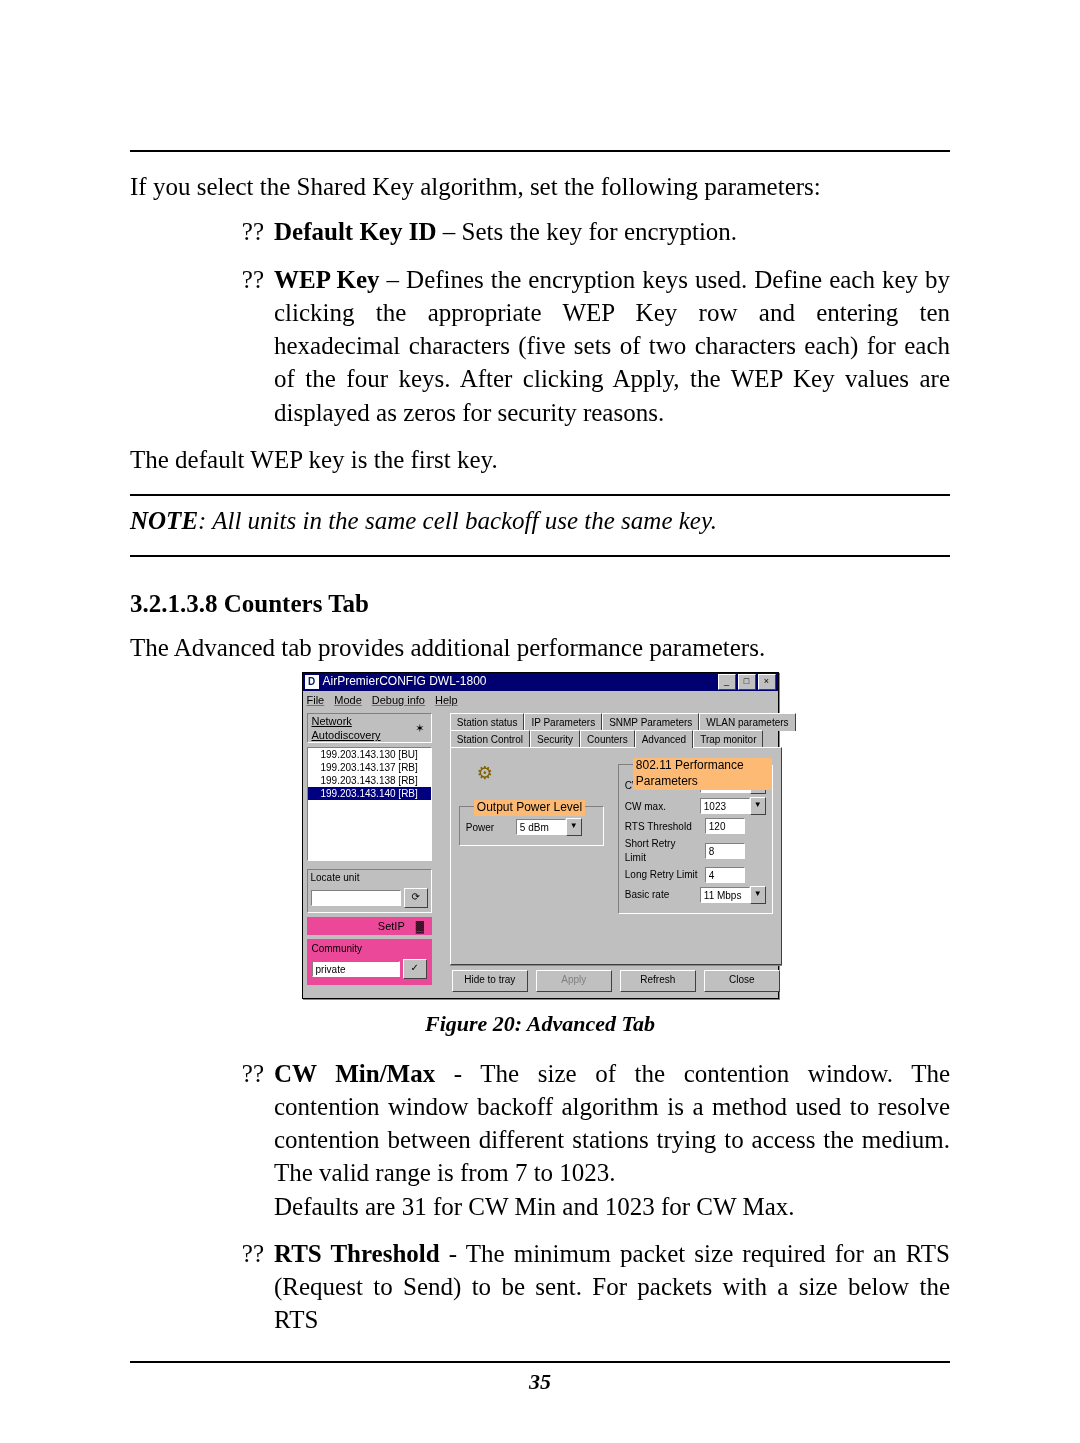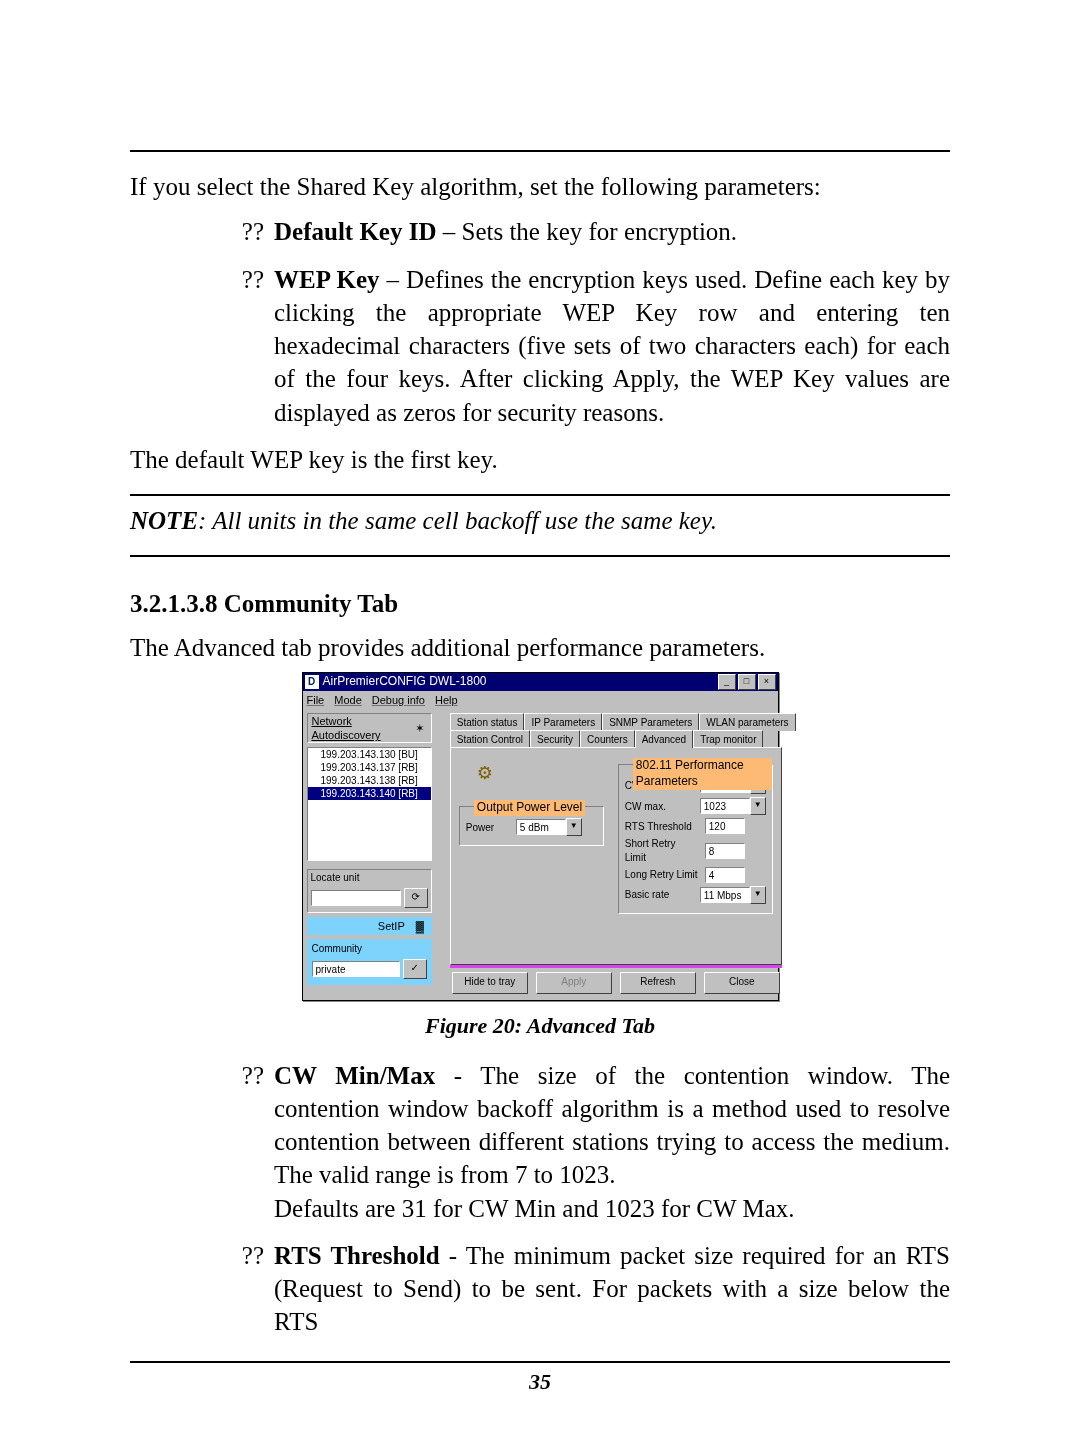--- a/index.html
+++ b/index.html
@@ -145,21 +145,21 @@
     gap: 4px;
   }
   .panel-in {
     background: #bfbfbf;
     border: 1px solid #808080;
     border-right-color: #fff;
     border-bottom-color: #fff;
     padding: 3px 4px;
   }
   .panel-flat {
-    background: #7dd3fc;
+    background: #ec4899;
     padding: 2px 2px;
   }
   .autodisc {
     display: flex;
     align-items: center;
     justify-content: center;
     gap: 6px;
     height: 22px;
   }
   .autodisc .lbl { text-decoration: underline; }
@@ -327,21 +327,21 @@
     text-align: center;
     line-height: 14px;
   }
   .txt-narrow { width: 40px; flex: none; }
 
   .btnbar {
     display: flex;
     gap: 8px;
     justify-content: flex-end;
     padding: 4px 2px 2px 2px;
-    border-top: 3px solid #d946ef;
+    border-top: 1px solid #d946ef;
   }
   .btn {
     min-width: 62px;
     height: 20px;
     background: #c0c0c0;
     border: 1px solid #fff;
     border-right-color: #404040;
     border-bottom-color: #404040;
     font-size: 10px;
     text-align: center;
@@ -392,21 +392,21 @@
     </div>
 
     <p class="para">The default WEP key is the first key.</p>
 
     <hr class="hr-thin">
     <p class="note-line">
       <span class="note-strong">NOTE</span><span>: All units in the same cell backoff use the same key.</span>
     </p>
     <hr class="hr-thin">
 
-    <h3 class="section-heading">3.2.1.3.8  Community Tab</h3>
+    <h3 class="section-heading">3.2.1.3.8  Counters Tab</h3>
     <p class="para">The Advanced tab provides additional performance parameters.</p>
 
     <div class="shot-wrap">
       <div class="win">
         <div class="titlebar">
           <div class="t-icon">D</div>
           <div class="t-text">AirPremierCONFIG DWL-1800</div>
           <div class="wbtns">
             <div class="wbtn">_</div>
             <div class="wbtn">□</div>

